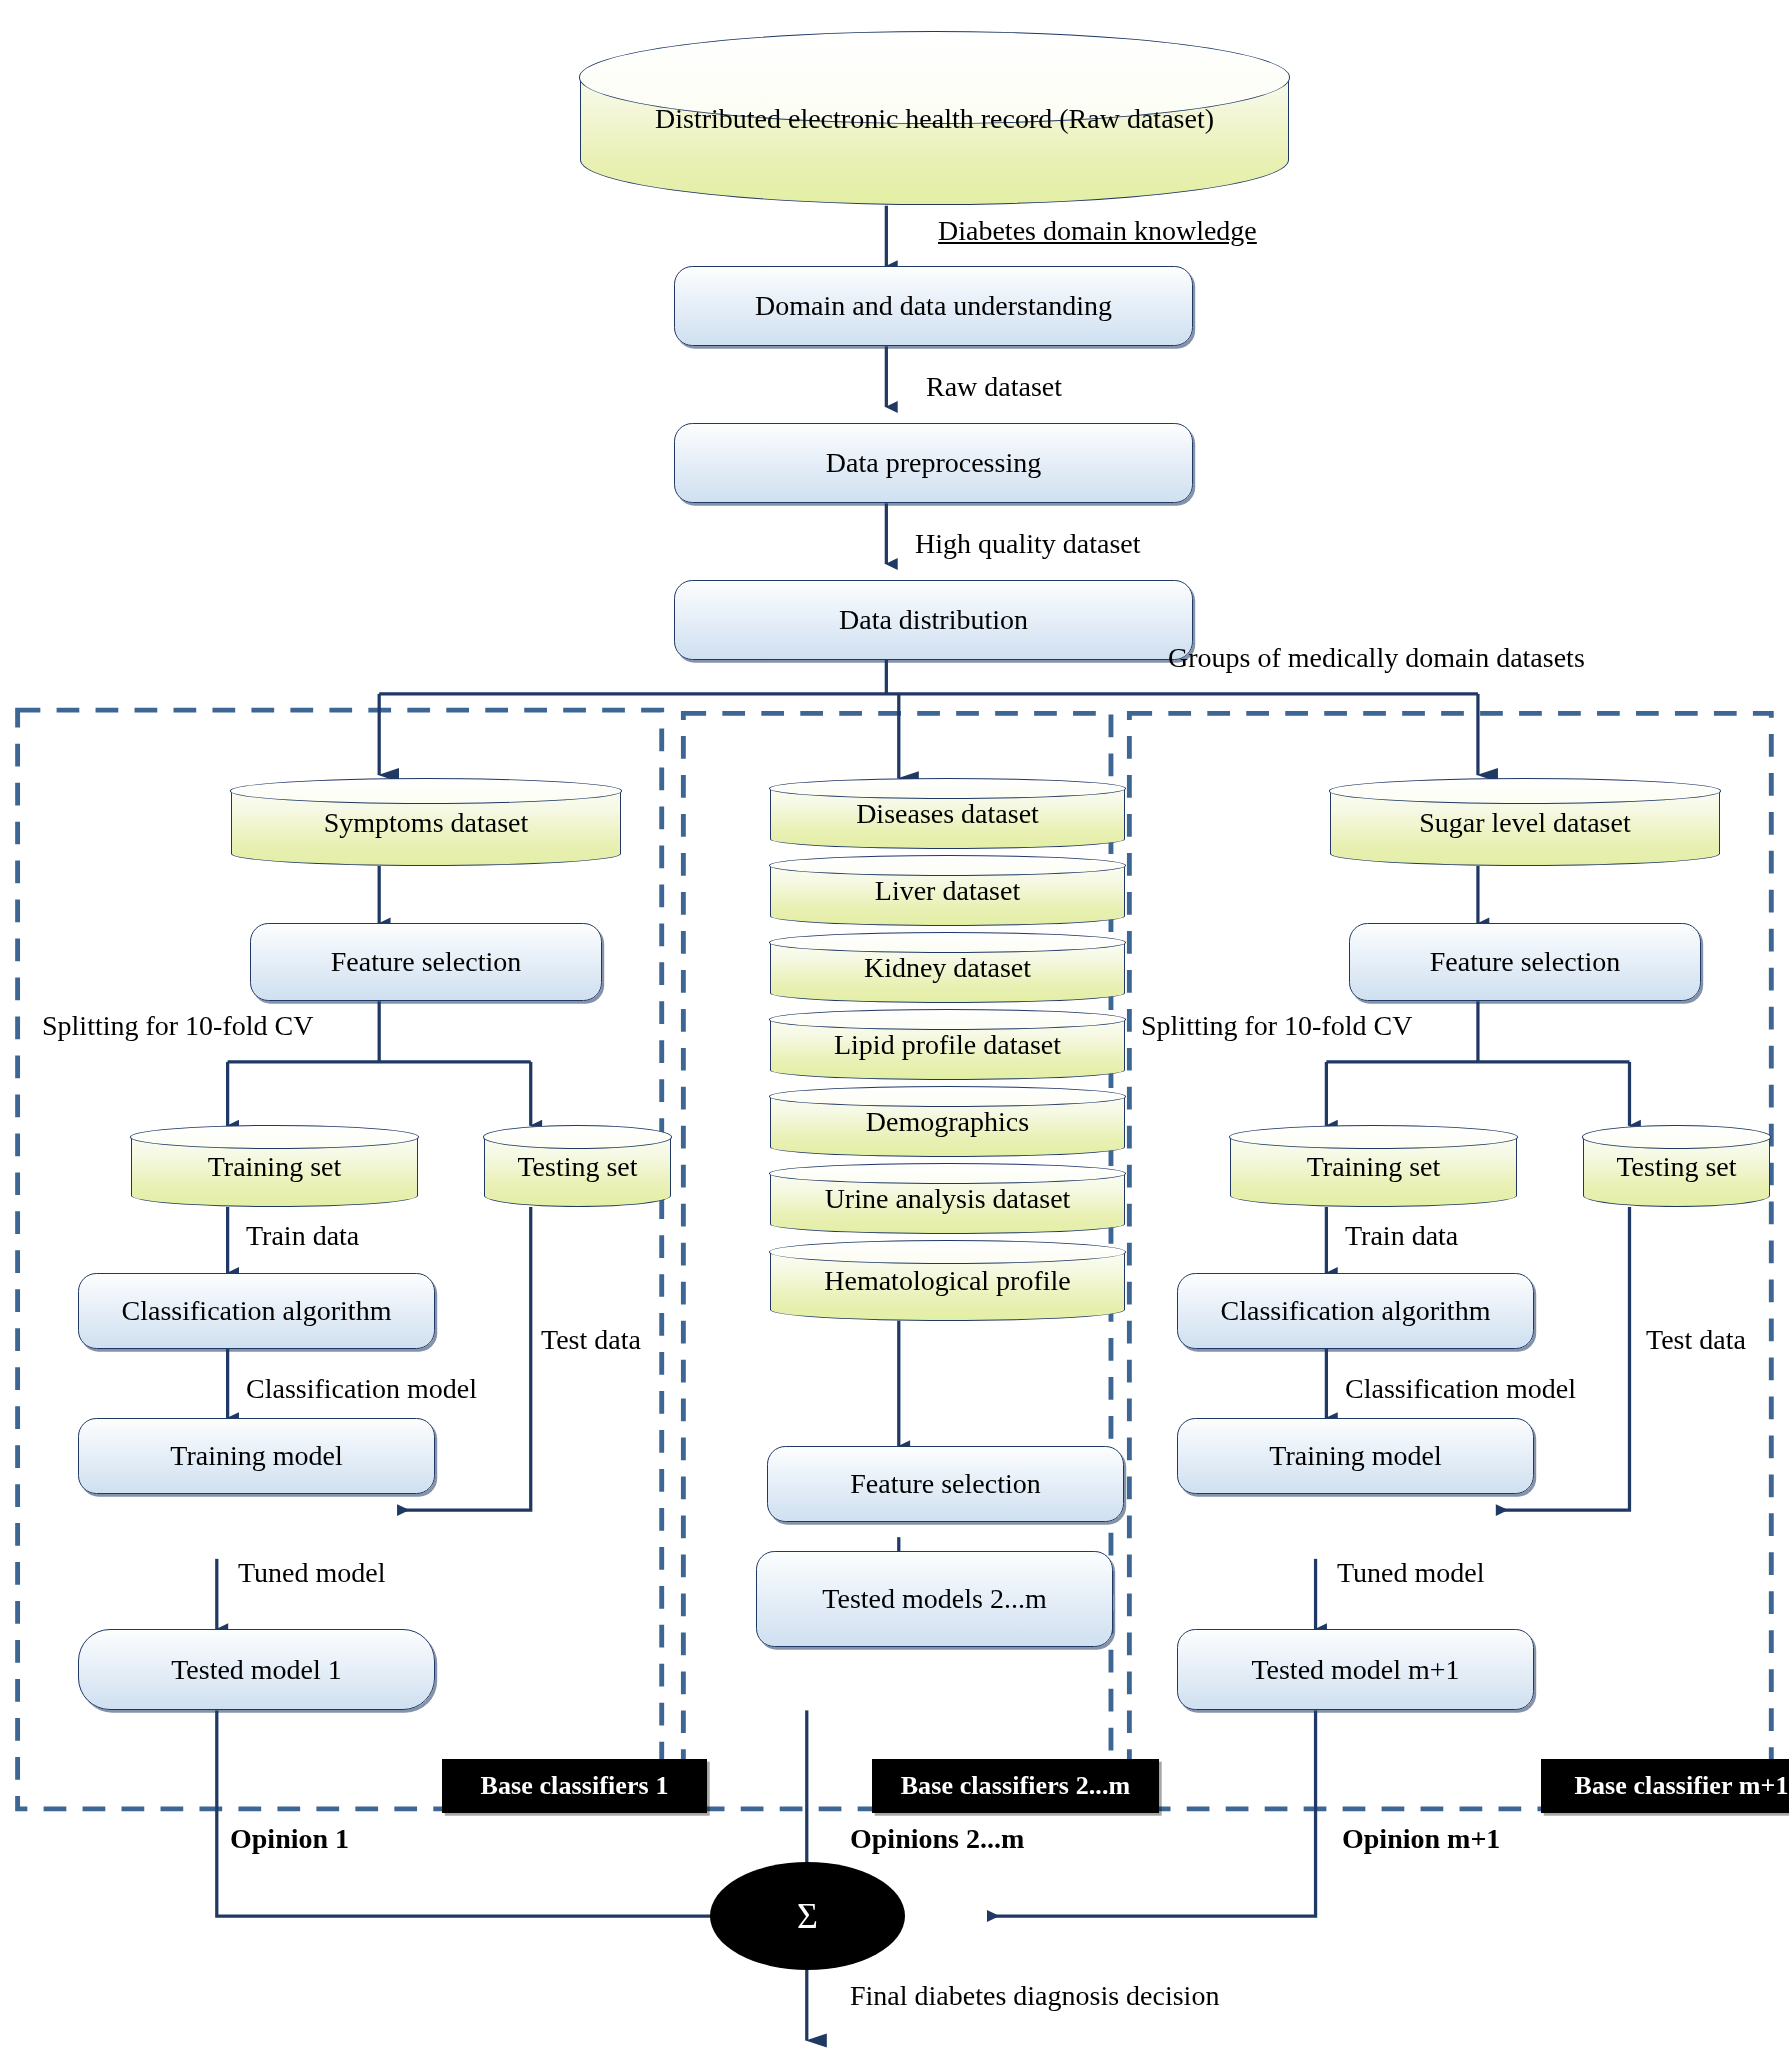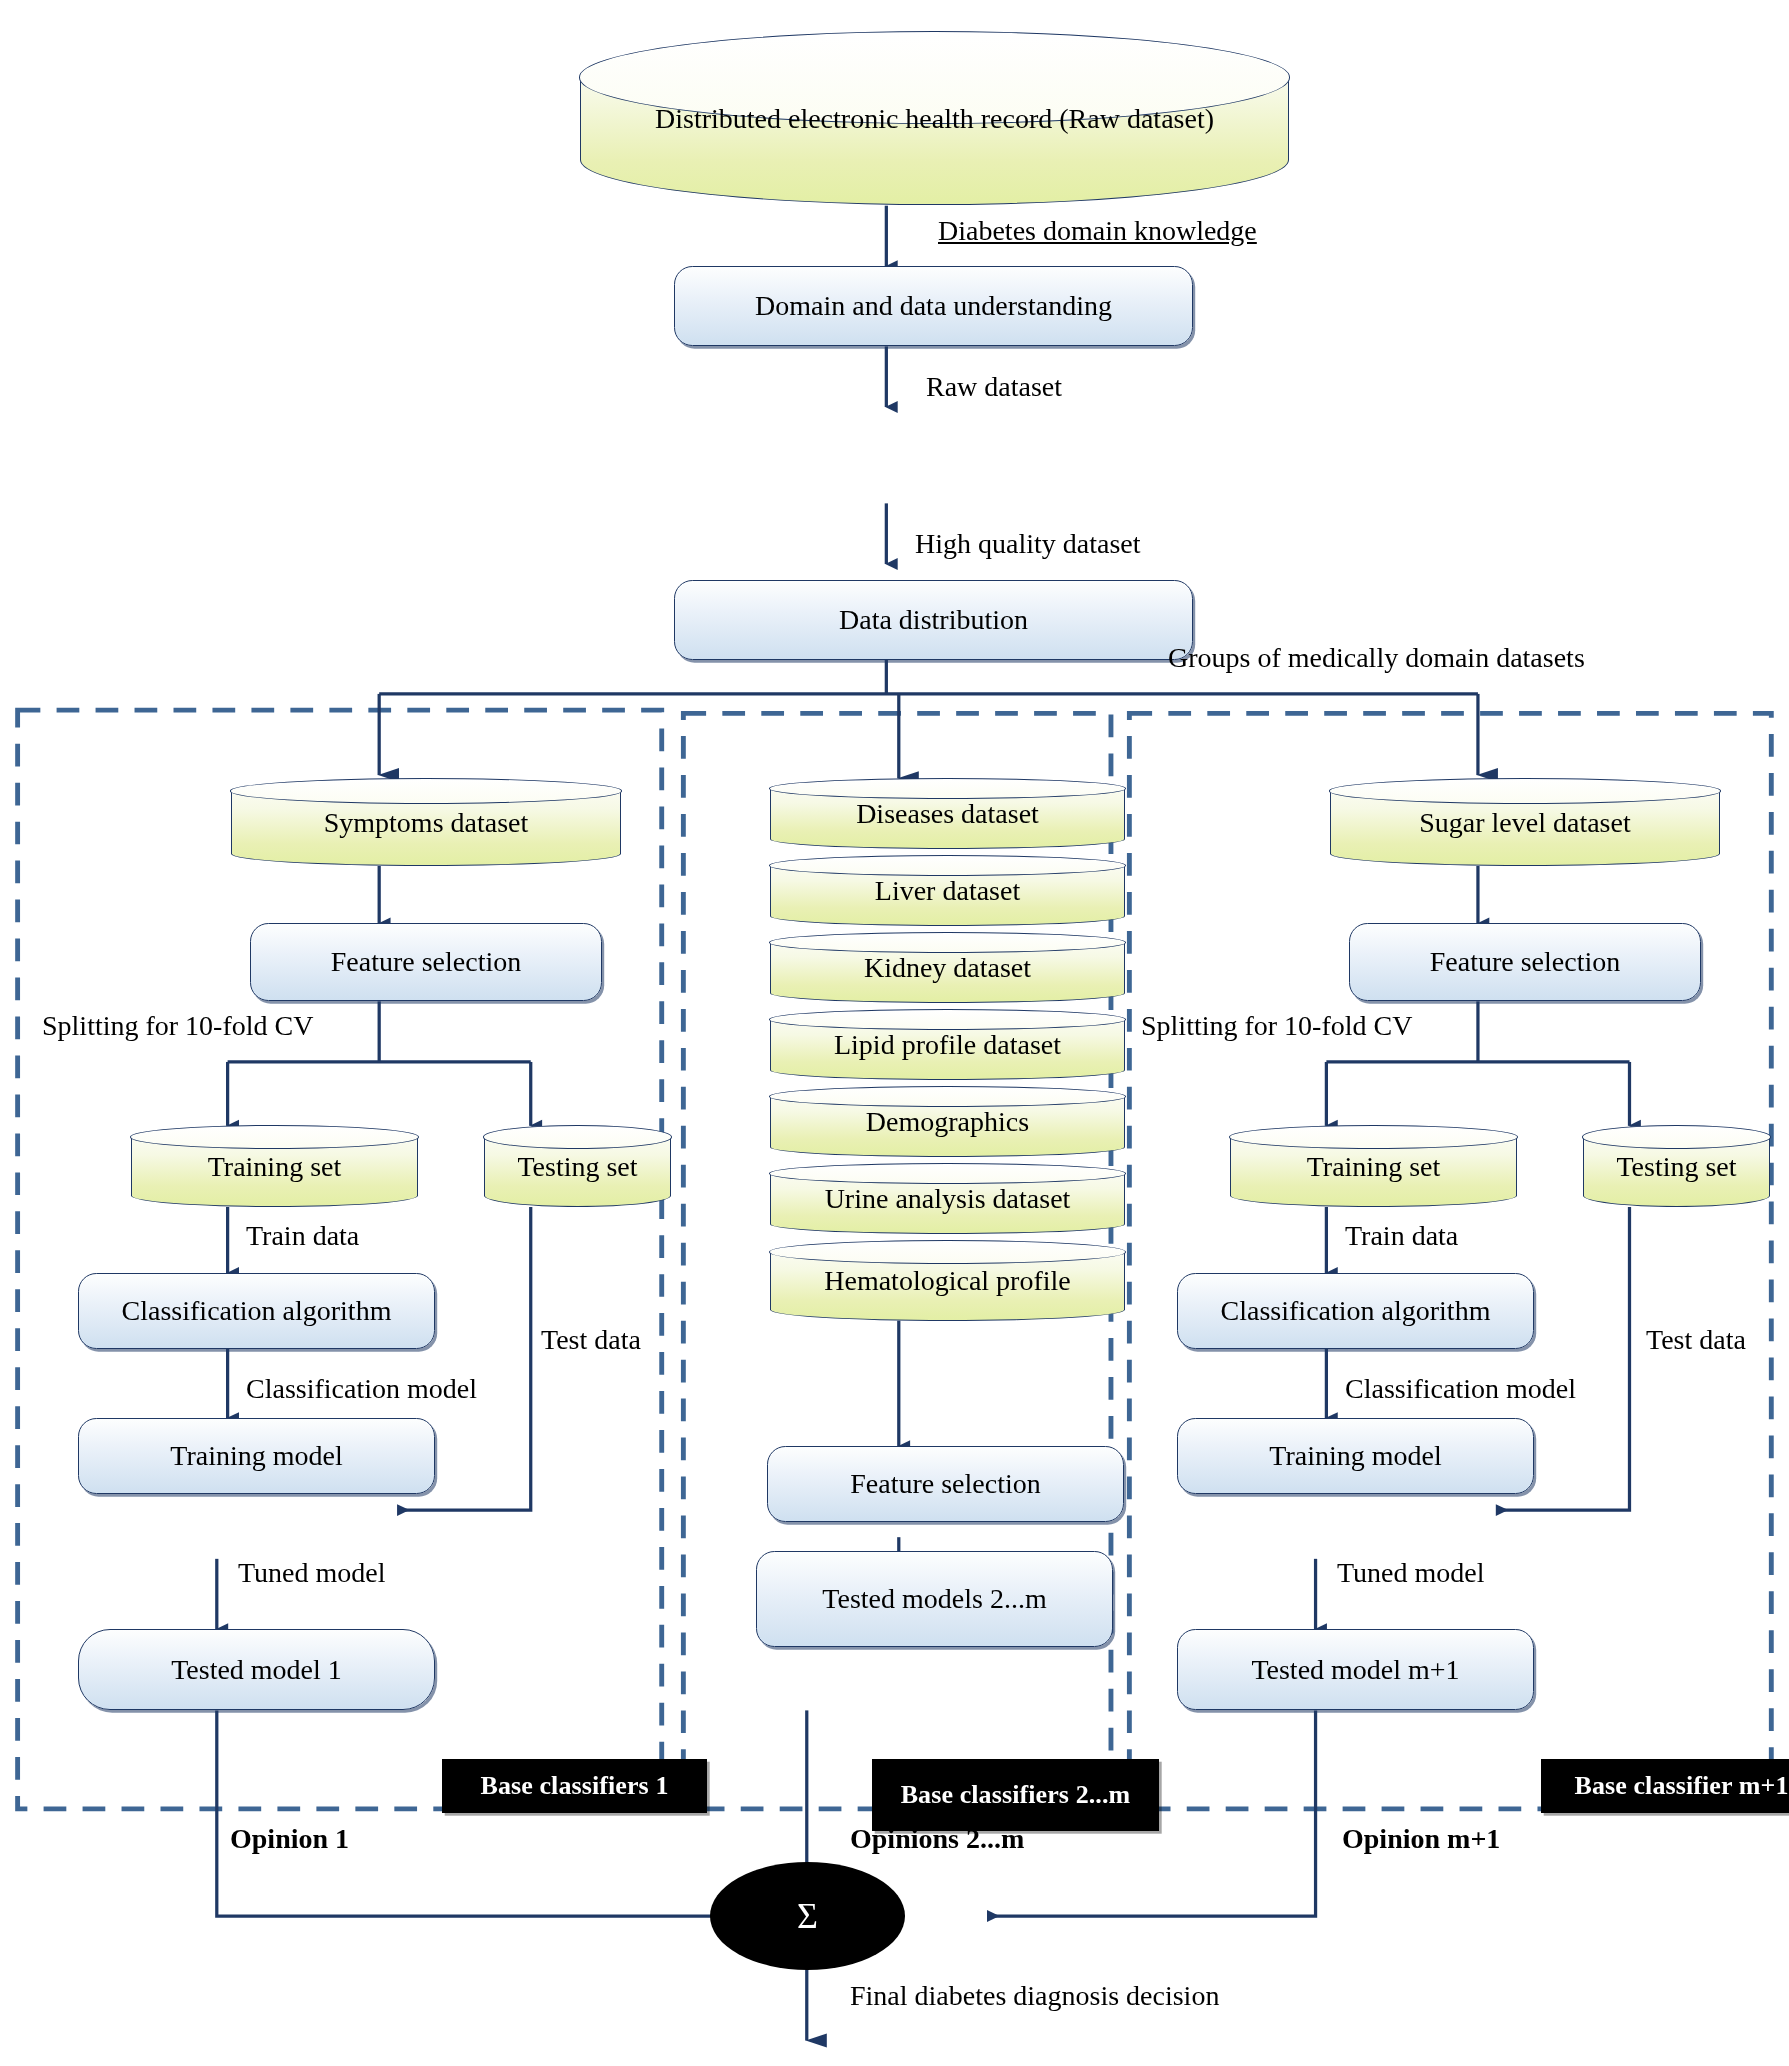--- a/index.html
+++ b/index.html
@@ -182,20 +182,23 @@
   </div>
 
   <div class="elabel" style="left:938px; top:217px;text-decoration:underline;">Diabetes domain knowledge</div>
 
   <div class="node proc" style="left:627px; top:266px; width:519px; height:80px;">
     <span>Domain and data understanding</span>
   </div>
 
   <div class="elabel" style="left:926px; top:373px;">Raw dataset</div>
 
+  <div class="node proc" style="left:627px; top:423px; width:519px; height:80px;">
+    <span>Data preprocessing</span>
+  </div>
 
   <div class="elabel" style="left:915px; top:530px;">High quality dataset</div>
 
   <div class="node proc" style="left:627px; top:580px; width:519px; height:80px;">
     <span>Data distribution</span>
   </div>
 
   <div class="elabel" style="left:1168px; top:644px;">Groups of medically domain datasets</div>
 
   <div class="node cyl" style="left:184px; top:779px; width:390px; height:87px;">
@@ -277,21 +280,21 @@
   <div class="node proc" style="left:720px; top:1446px; width:357px; height:76px;">
     <span>Feature selection</span>
   </div>
 
   <div class="dots" style="left:874px; top:1537px;">...</div>
 
   <div class="node proc" style="left:709px; top:1551px; width:357px; height:96px;">
     <span>Tested models 2...m</span>
   </div>
 
-  <div class="node tag" style="left:825px; top:1759px; width:287px; height:72px;">
+  <div class="node tag" style="left:825px; top:1759px; width:287px; height:54px;">
     <span>Base classifiers 2...m</span>
   </div>
 
   <div class="elabel bold" style="left:850px; top:1825px;">Opinions 2...m</div>
 
   <div class="node cyl" style="left:1283px; top:779px; width:390px; height:87px;">
     <div class="caplid"></div>
     <div class="label">Sugar level dataset</div>
   </div>
 

